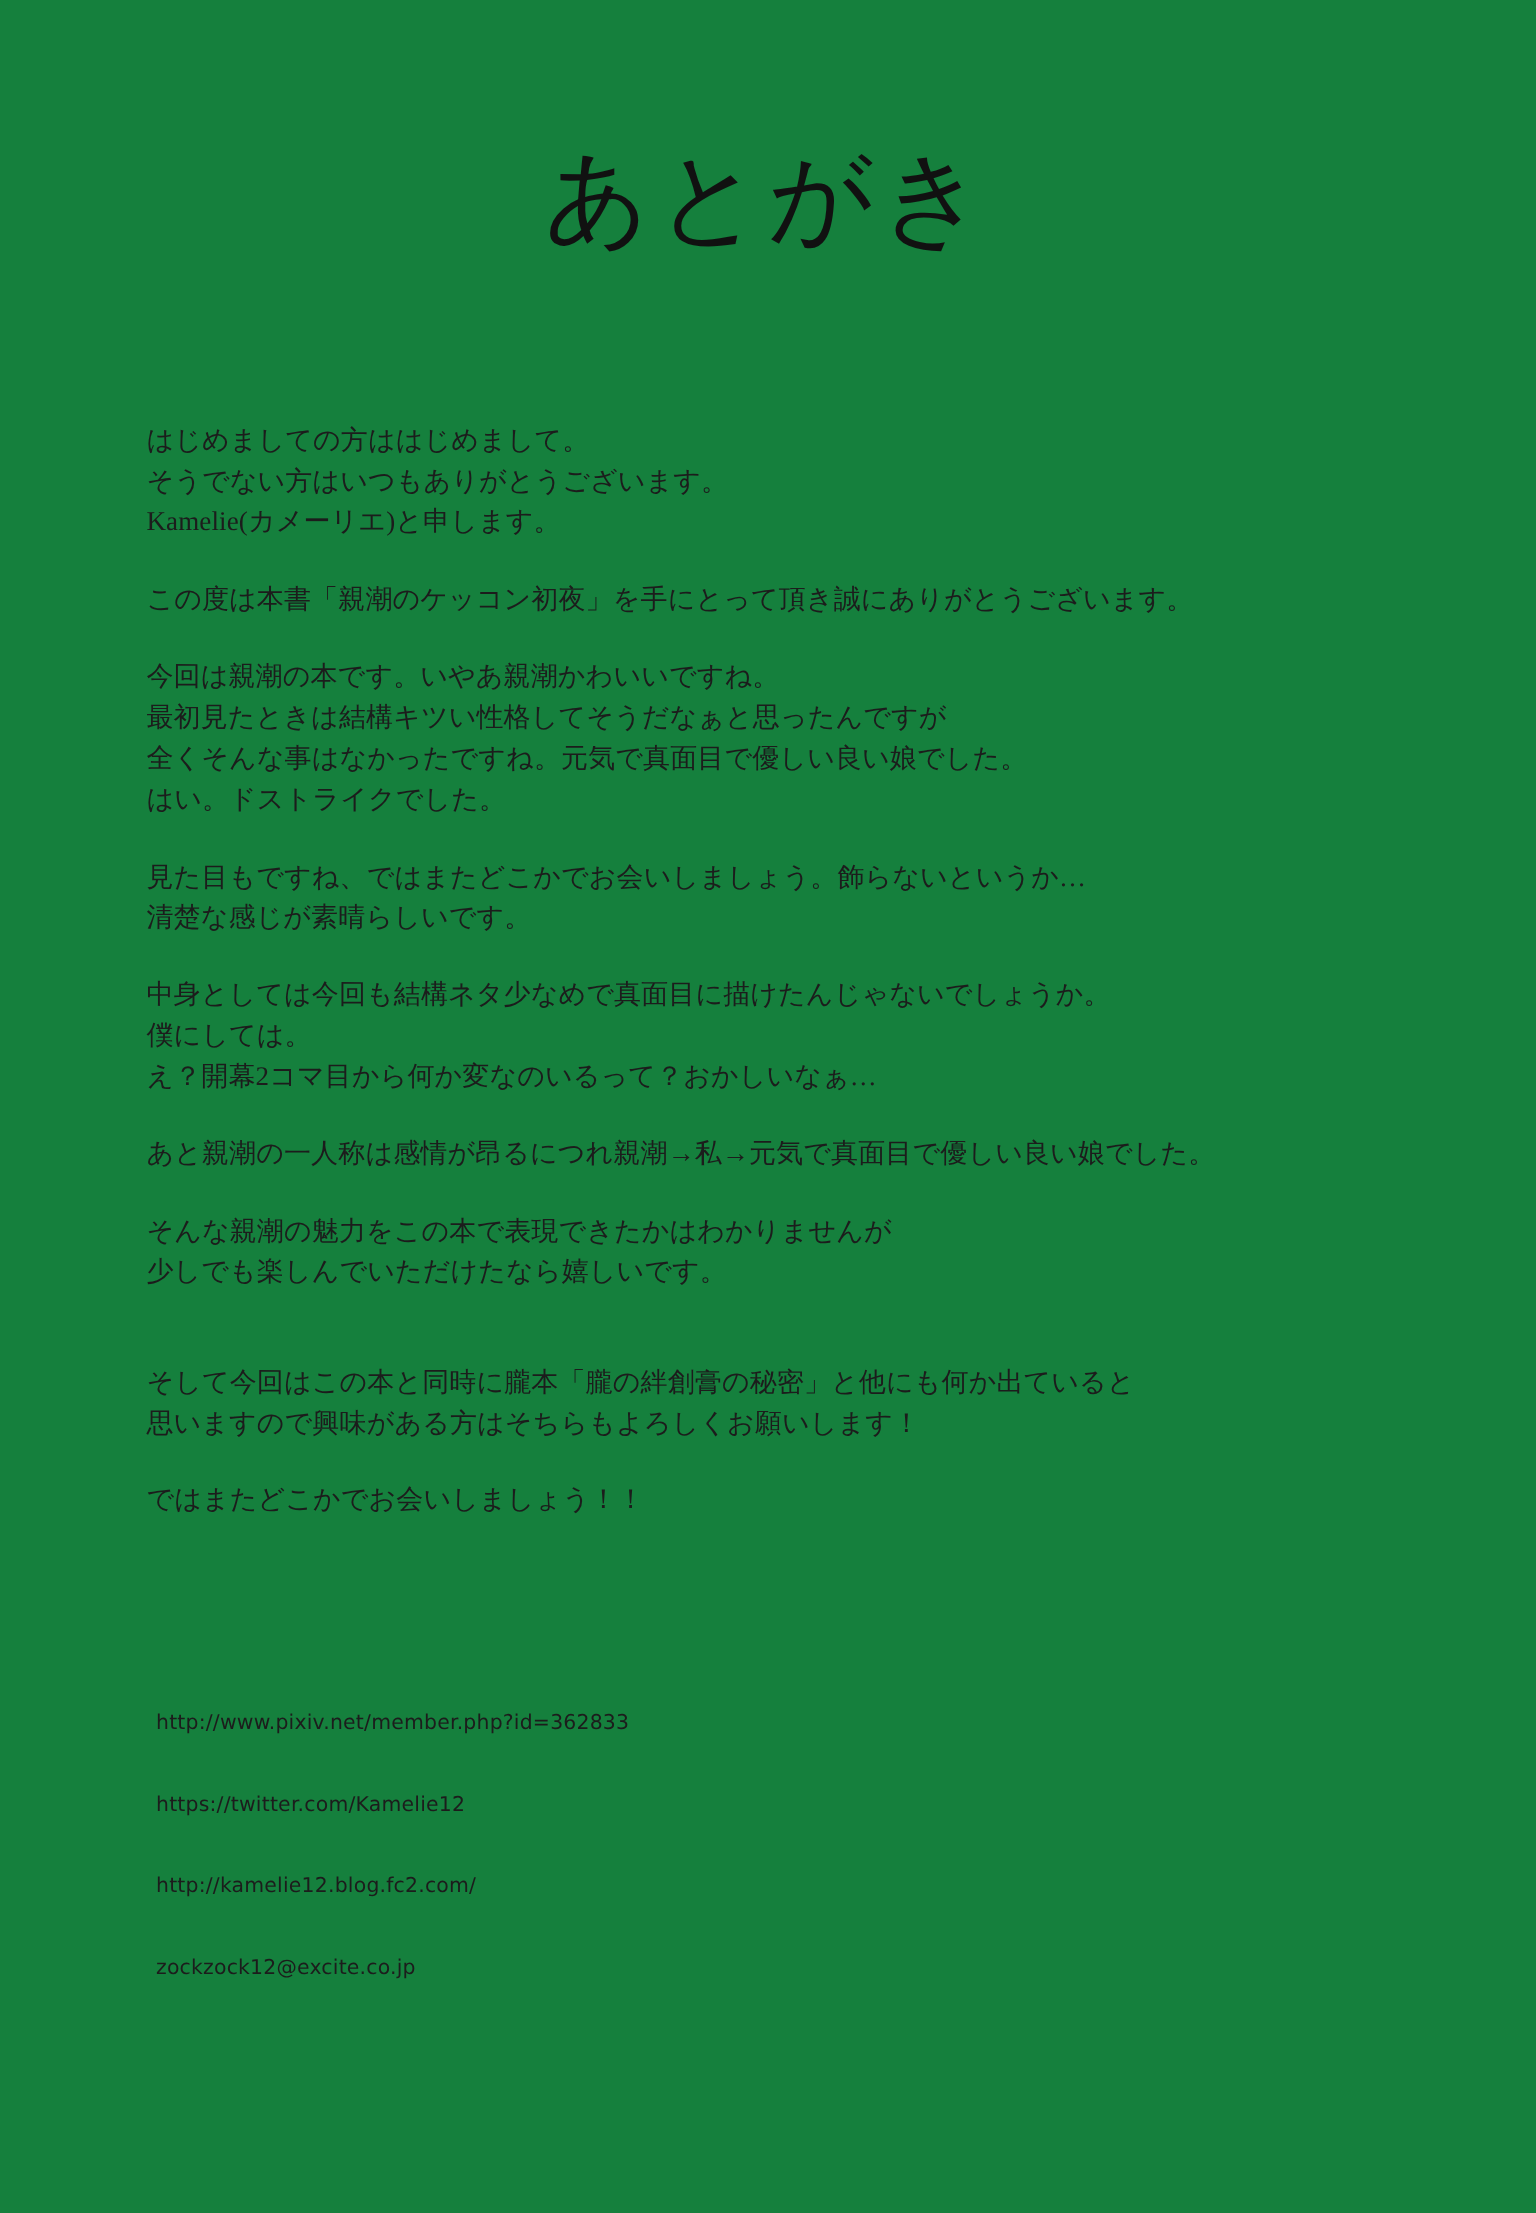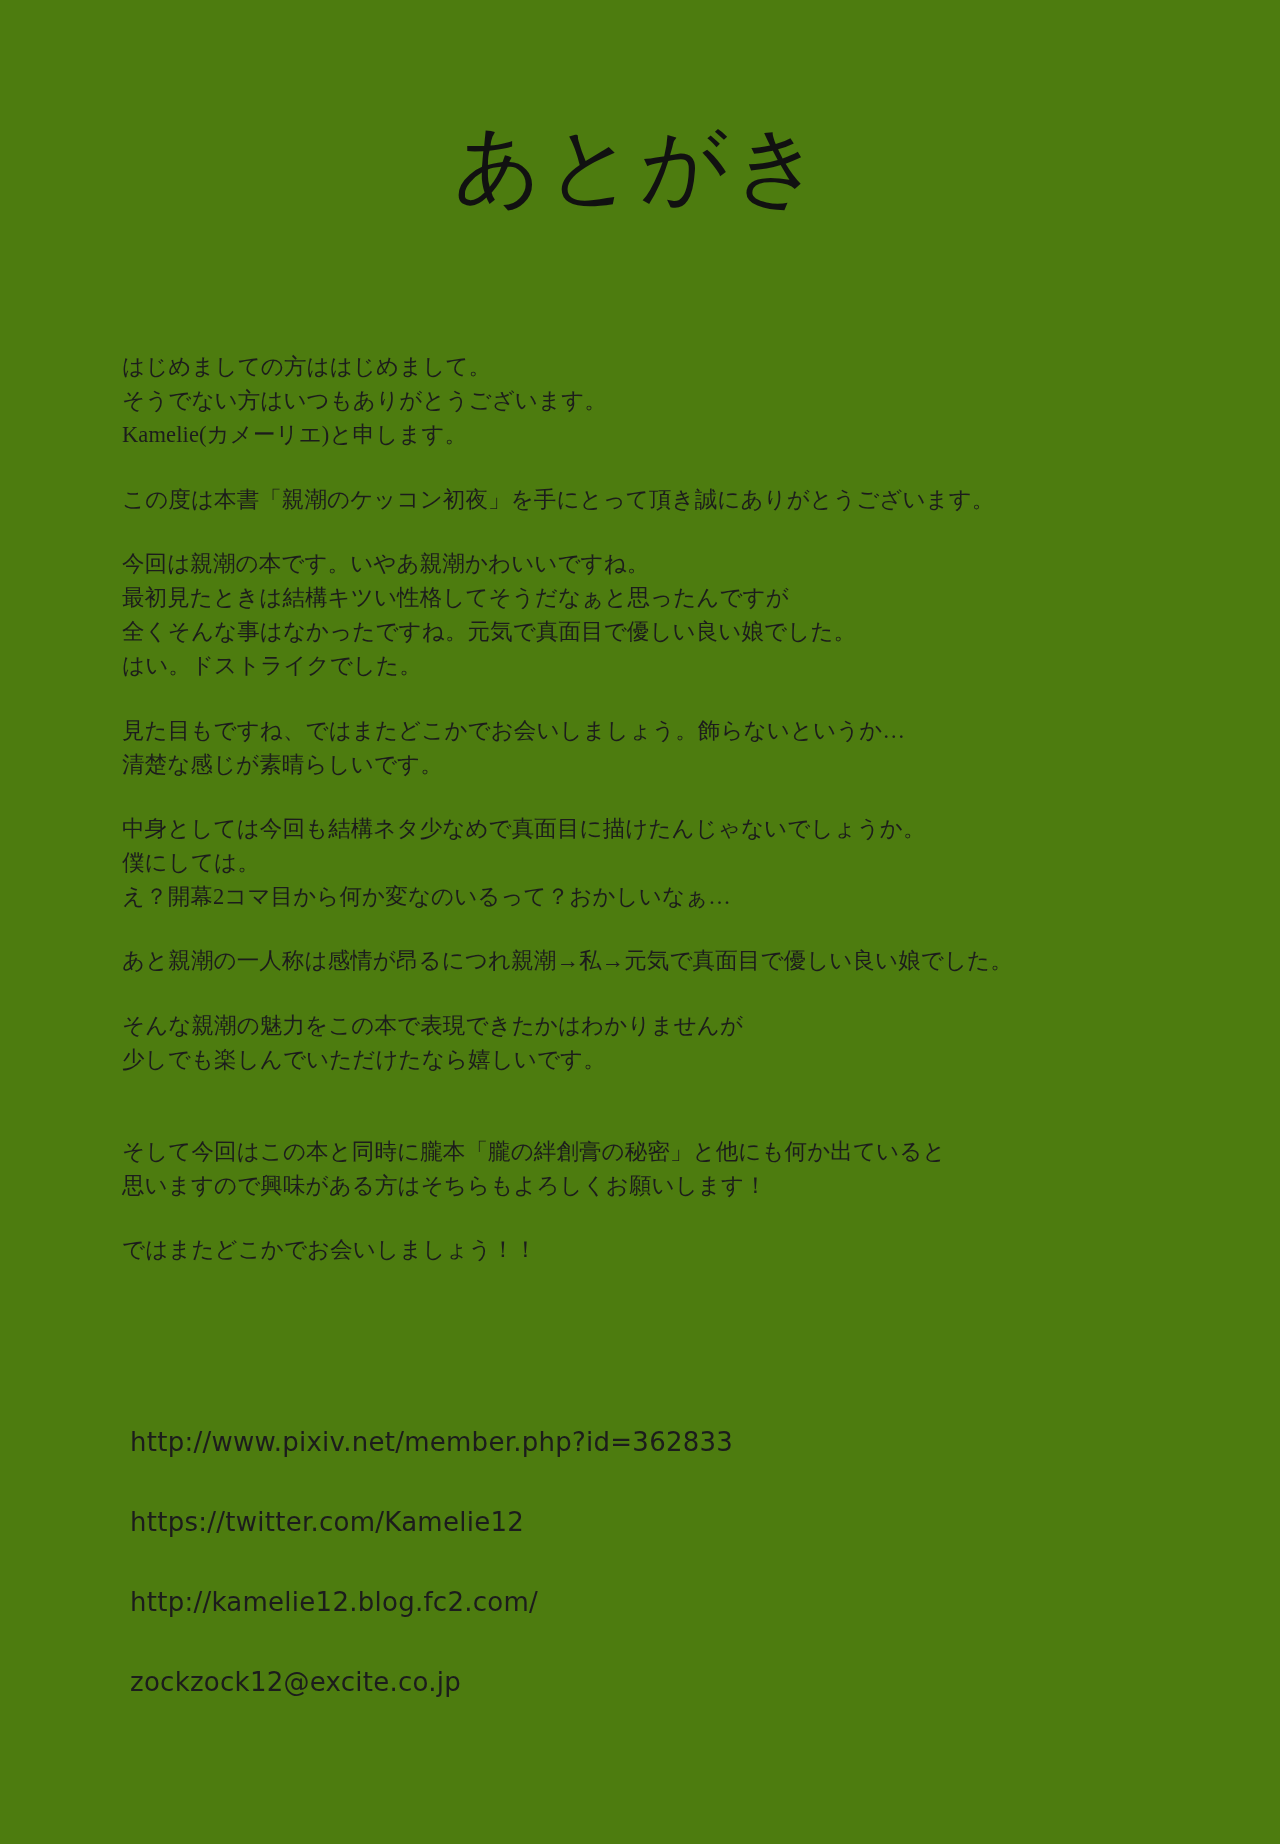--- a/index.html
+++ b/index.html
@@ -11,21 +11,21 @@
     width: 1280px;
     height: 1844px;
     font-family: "DejaVu Sans", "Liberation Sans", sans-serif;
     color: #1a1a1a;
     position: relative;
     overflow: hidden;
   }
   .page {
     position: absolute;
     inset: 0;
-    background: #4d7c0f;
+    background: #15803d;
   }
   .title {
     position: absolute;
     top: 118px;
     left: 0;
     width: 100%;
     text-align: center;
     font-size: 86px;
     line-height: 1.1;
     letter-spacing: 0.06em;
@@ -56,21 +56,21 @@
   .gap-large {
     margin-bottom: 58px;
   }
   .links {
     position: absolute;
     left: 130px;
     top: 1425px;
     width: 1000px;
   }
   .link-line {
-    font-size: 26px;
+    font-size: 17px;
     line-height: 1.35;
     margin-bottom: 45px;
     color: #1c1c1c;
     letter-spacing: 0.01em;
   }
   .link-line:last-child {
     margin-bottom: 0;
     margin-top: 12px;
   }
 </style>

